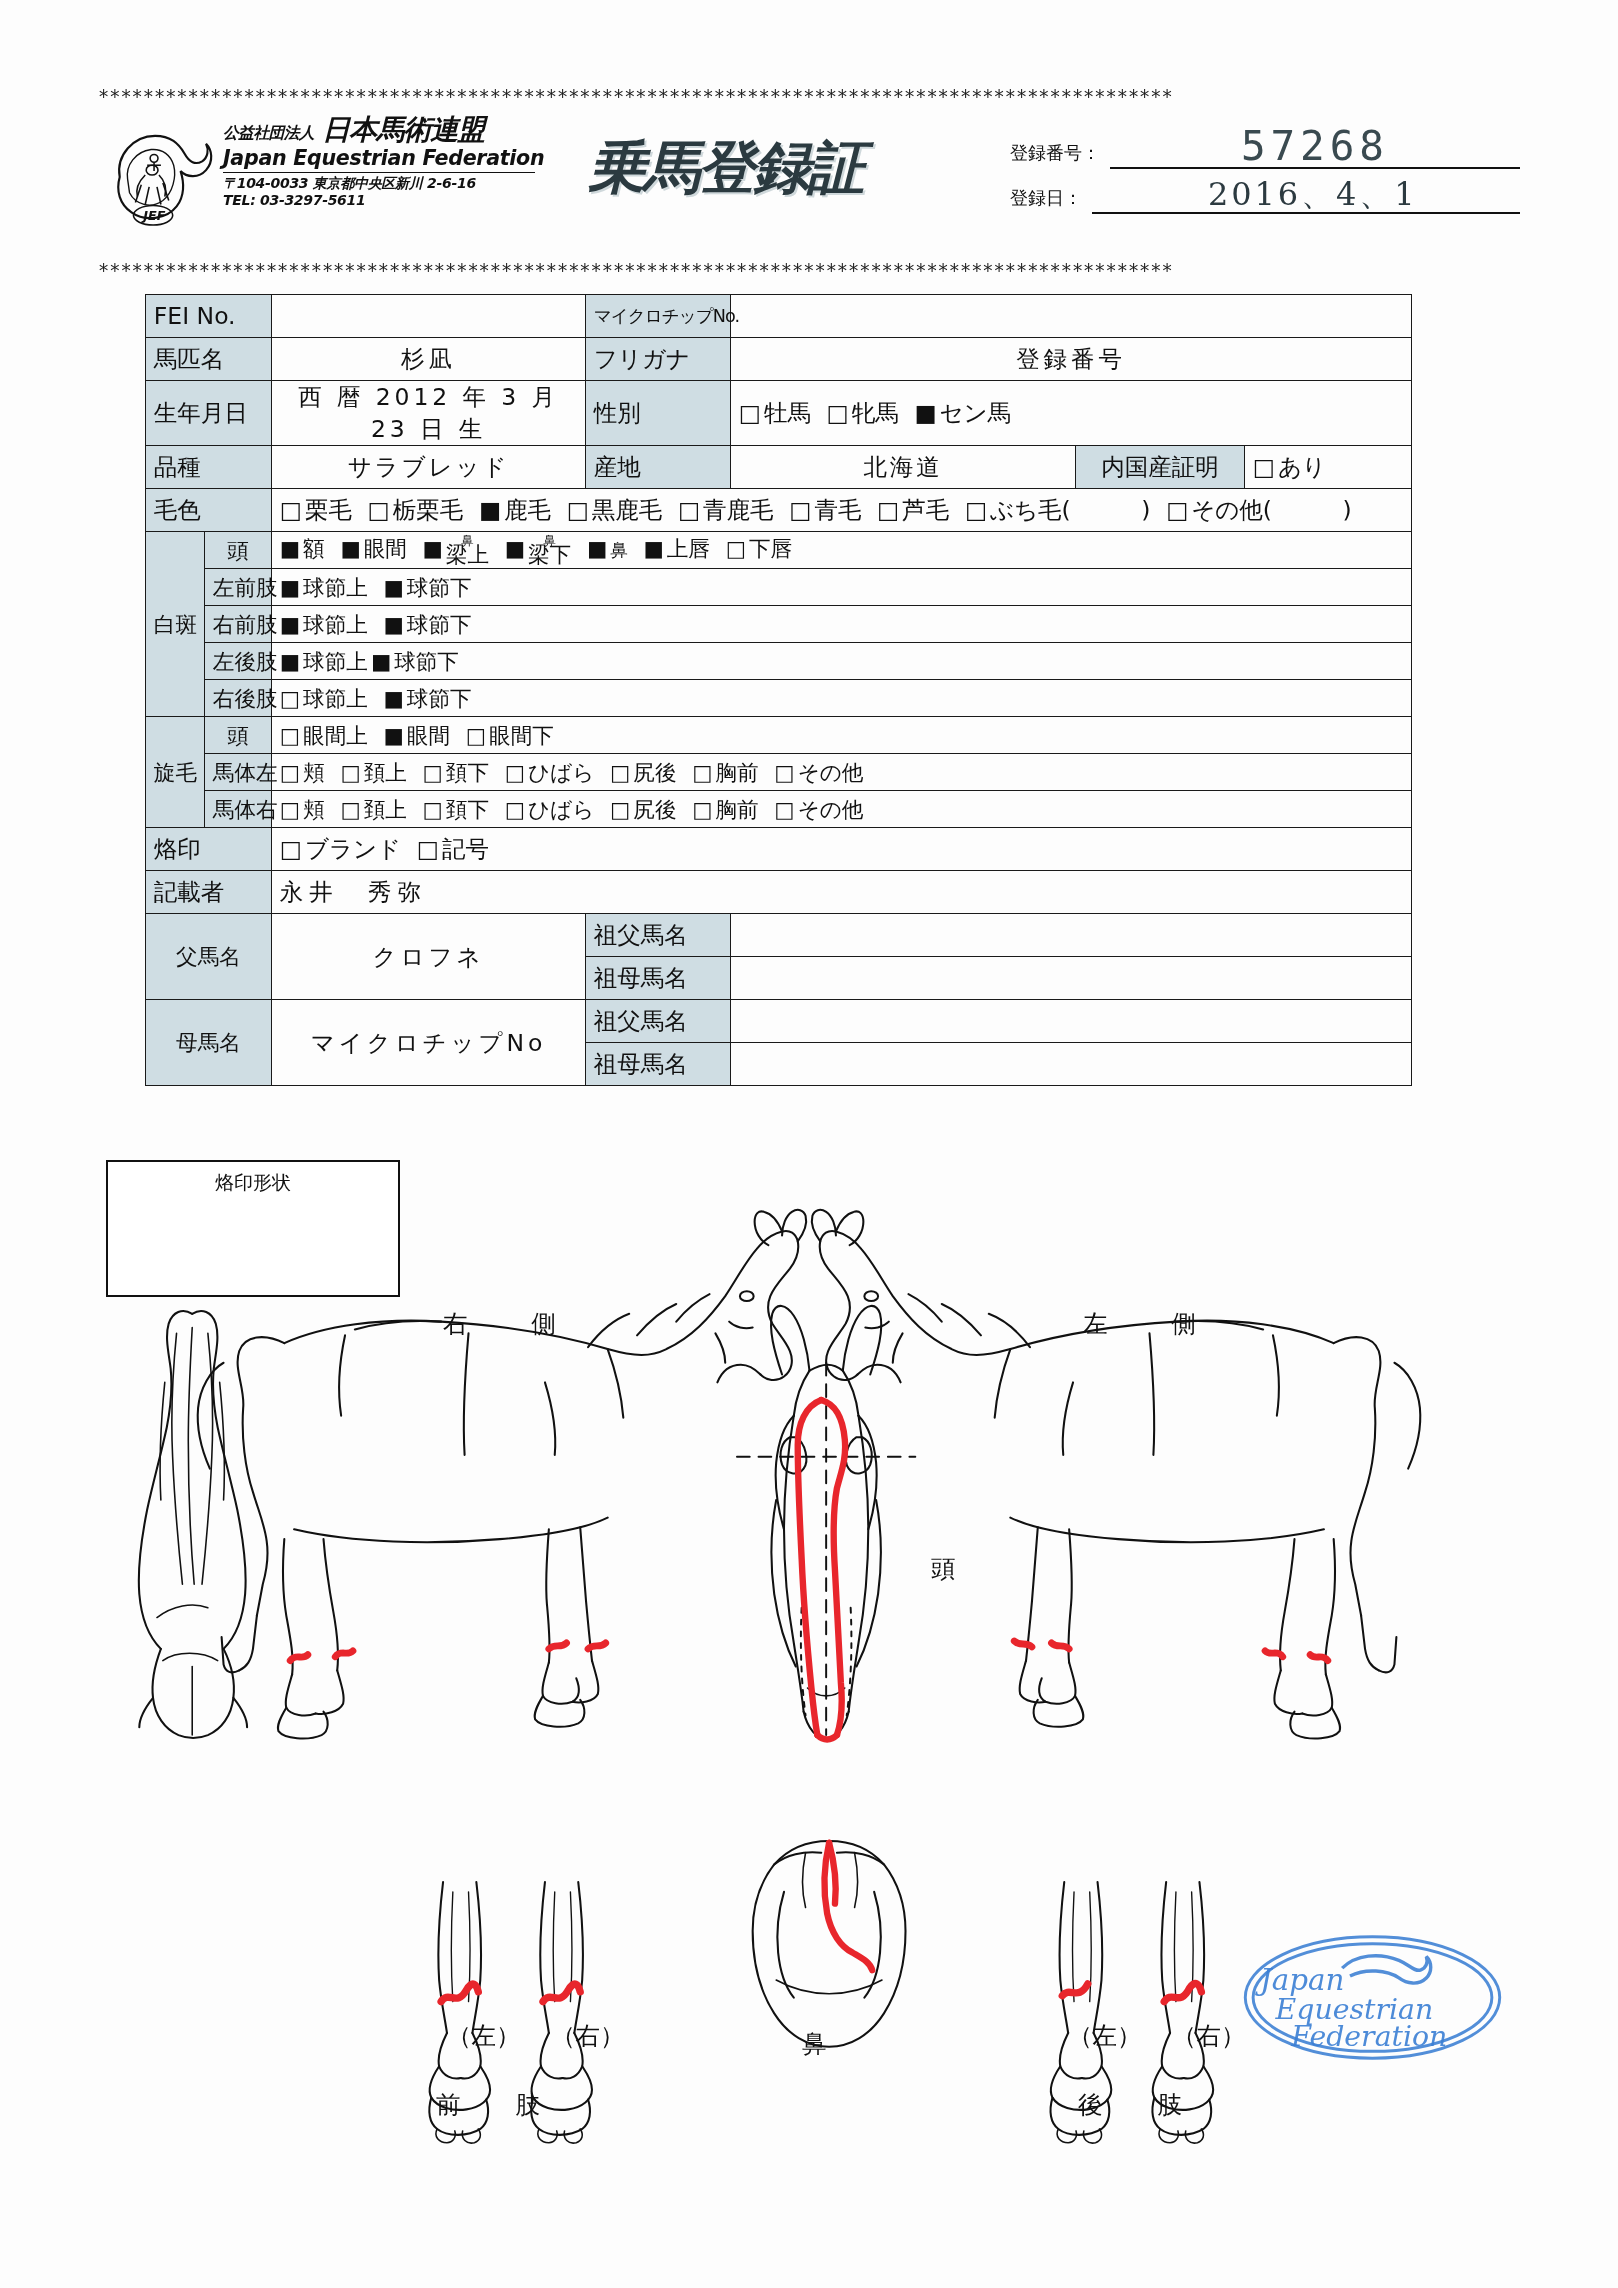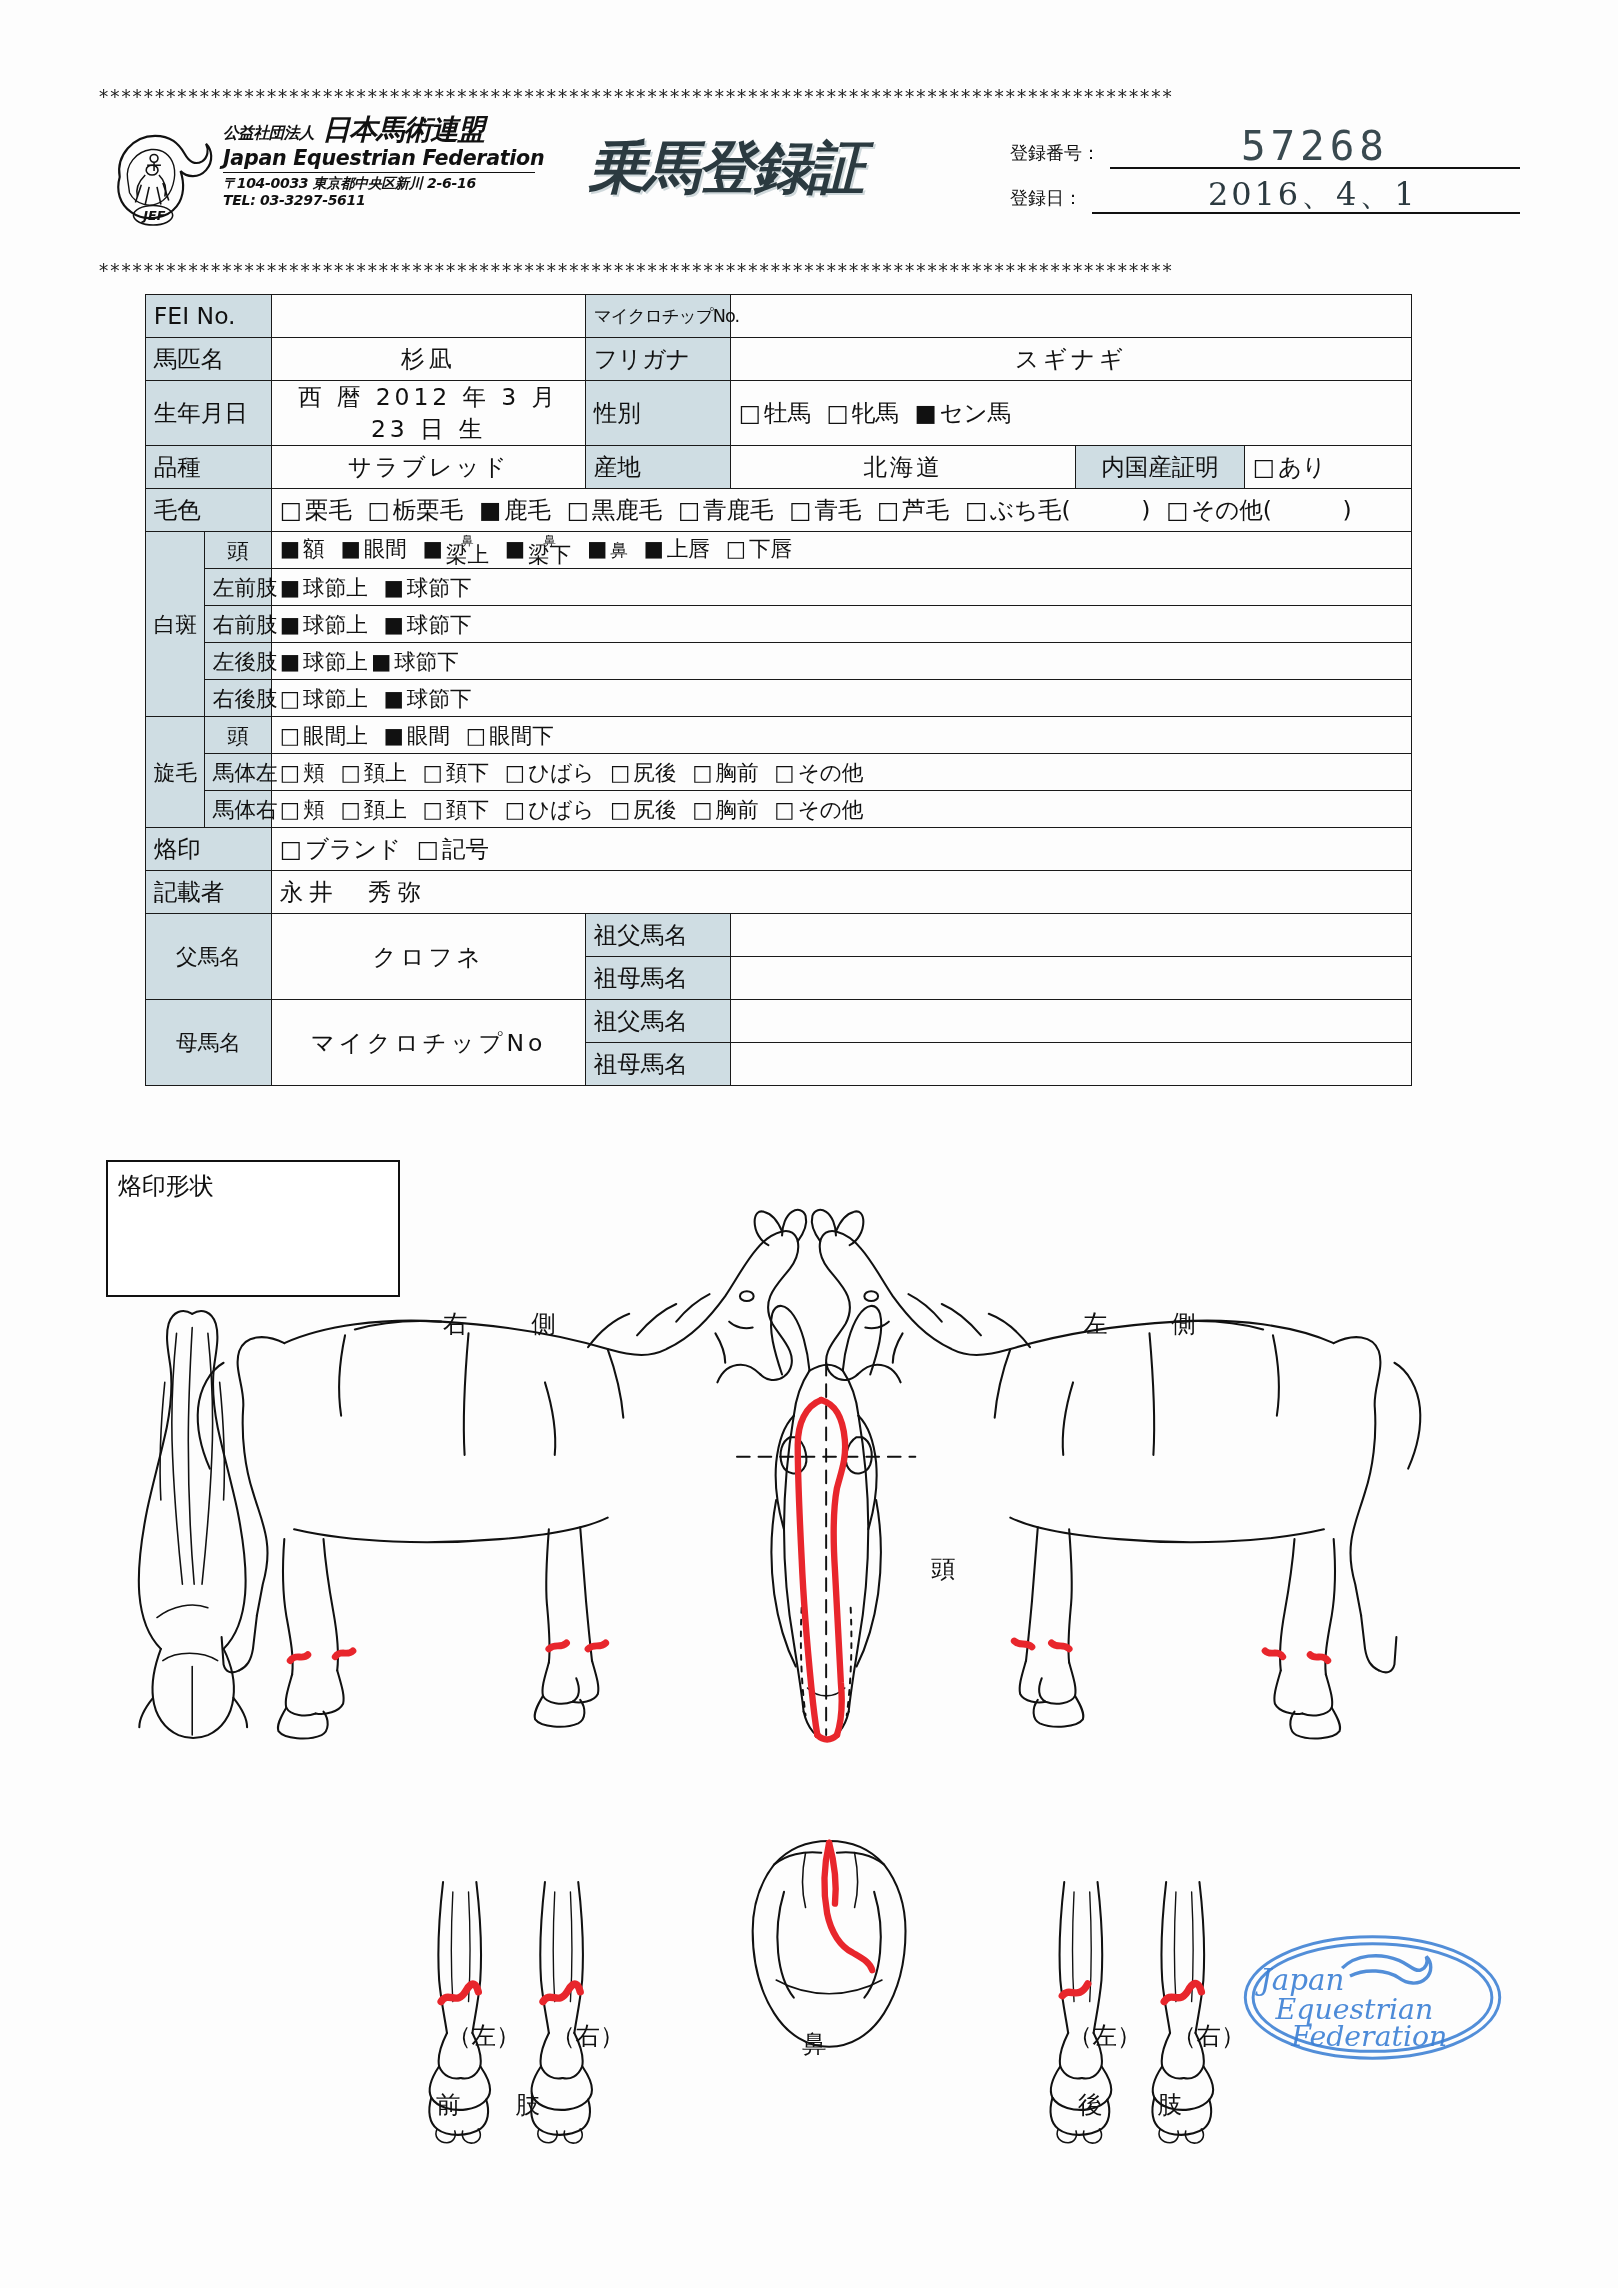--- a/index.html
+++ b/index.html
@@ -73,21 +73,21 @@
   .sub-lbl { background:#cfdde3; font-size:21.6px; text-align:center; white-space:nowrap;}
   .marks-row td { height:37px; font-size:21.6px;}
   .rec-name { font-size:28px; letter-spacing:5.9px; padding-left:17.6px;}
   .ped-name { font-size:28px; text-align:center; letter-spacing:3.9px;}
 
   
   .brand-box {
     position:absolute; left:106px; top:1160px; width:294px; height:137px;
     border:2px solid #111; background:#fff;
   }
-  .brand-box .lbl { font-size:24px; padding:7.8px 9.8px; }
+  .brand-box .lbl { font-size:19px; padding:7.8px 9.8px;text-align:center; }
 
   .side-label { position:absolute; font-size:24.5px; letter-spacing:19.6px; color:#111; }
   .lbl-right-side { left:443px; top:1307px; }
   .lbl-left-side  { left:1083px; top:1307px; }
   .lbl-head { position:absolute; left:931px; top:1552px; font-size:24.5px;}
   .lbl-nose { position:absolute; left:802px; top:2027px; font-size:24.5px;}
   .foot-lbl { position:absolute; font-size:24.5px; }
 
   .diagram { position:absolute; left:0; top:1206px; width:1618px; height:970px; }
   svg { display:block; }
@@ -175,21 +175,21 @@
       <td class="hd" colspan="2">FEI No.</td>
       <td class="ctr"></td>
       <td class="hd sm">マイクロチップNo.</td>
       <td class="ctr" colspan="3"></td>
     </tr>
 
     <tr>
       <td class="hd" colspan="2">馬匹名</td>
       <td class="val-big">杉凪</td>
       <td class="hd">フリガナ</td>
-      <td class="val-big" colspan="3">スギナギ</td>
+      <td class="val-big" colspan="3">登録番号</td>
     </tr>
 
     <tr>
       <td class="hd" colspan="2">生年月日</td>
       <td class="dob">西 暦 2012 年 3 月 23 日 生</td>
       <td class="hd">性別</td>
       <td class="opts" colspan="3"><span style="margin-right: 15.7px; white-space: nowrap;"><span style="margin-right: 2.9px;">□</span><span>牡馬</span></span><span style="margin-right: 15.7px; white-space: nowrap;"><span style="margin-right: 2.9px;">□</span><span>牝馬</span></span><span style="margin-right: 15.7px; white-space: nowrap;"><span style="margin-right: 2.9px;">■</span><span>セン馬</span></span></td>
     </tr>
 
     <tr>

